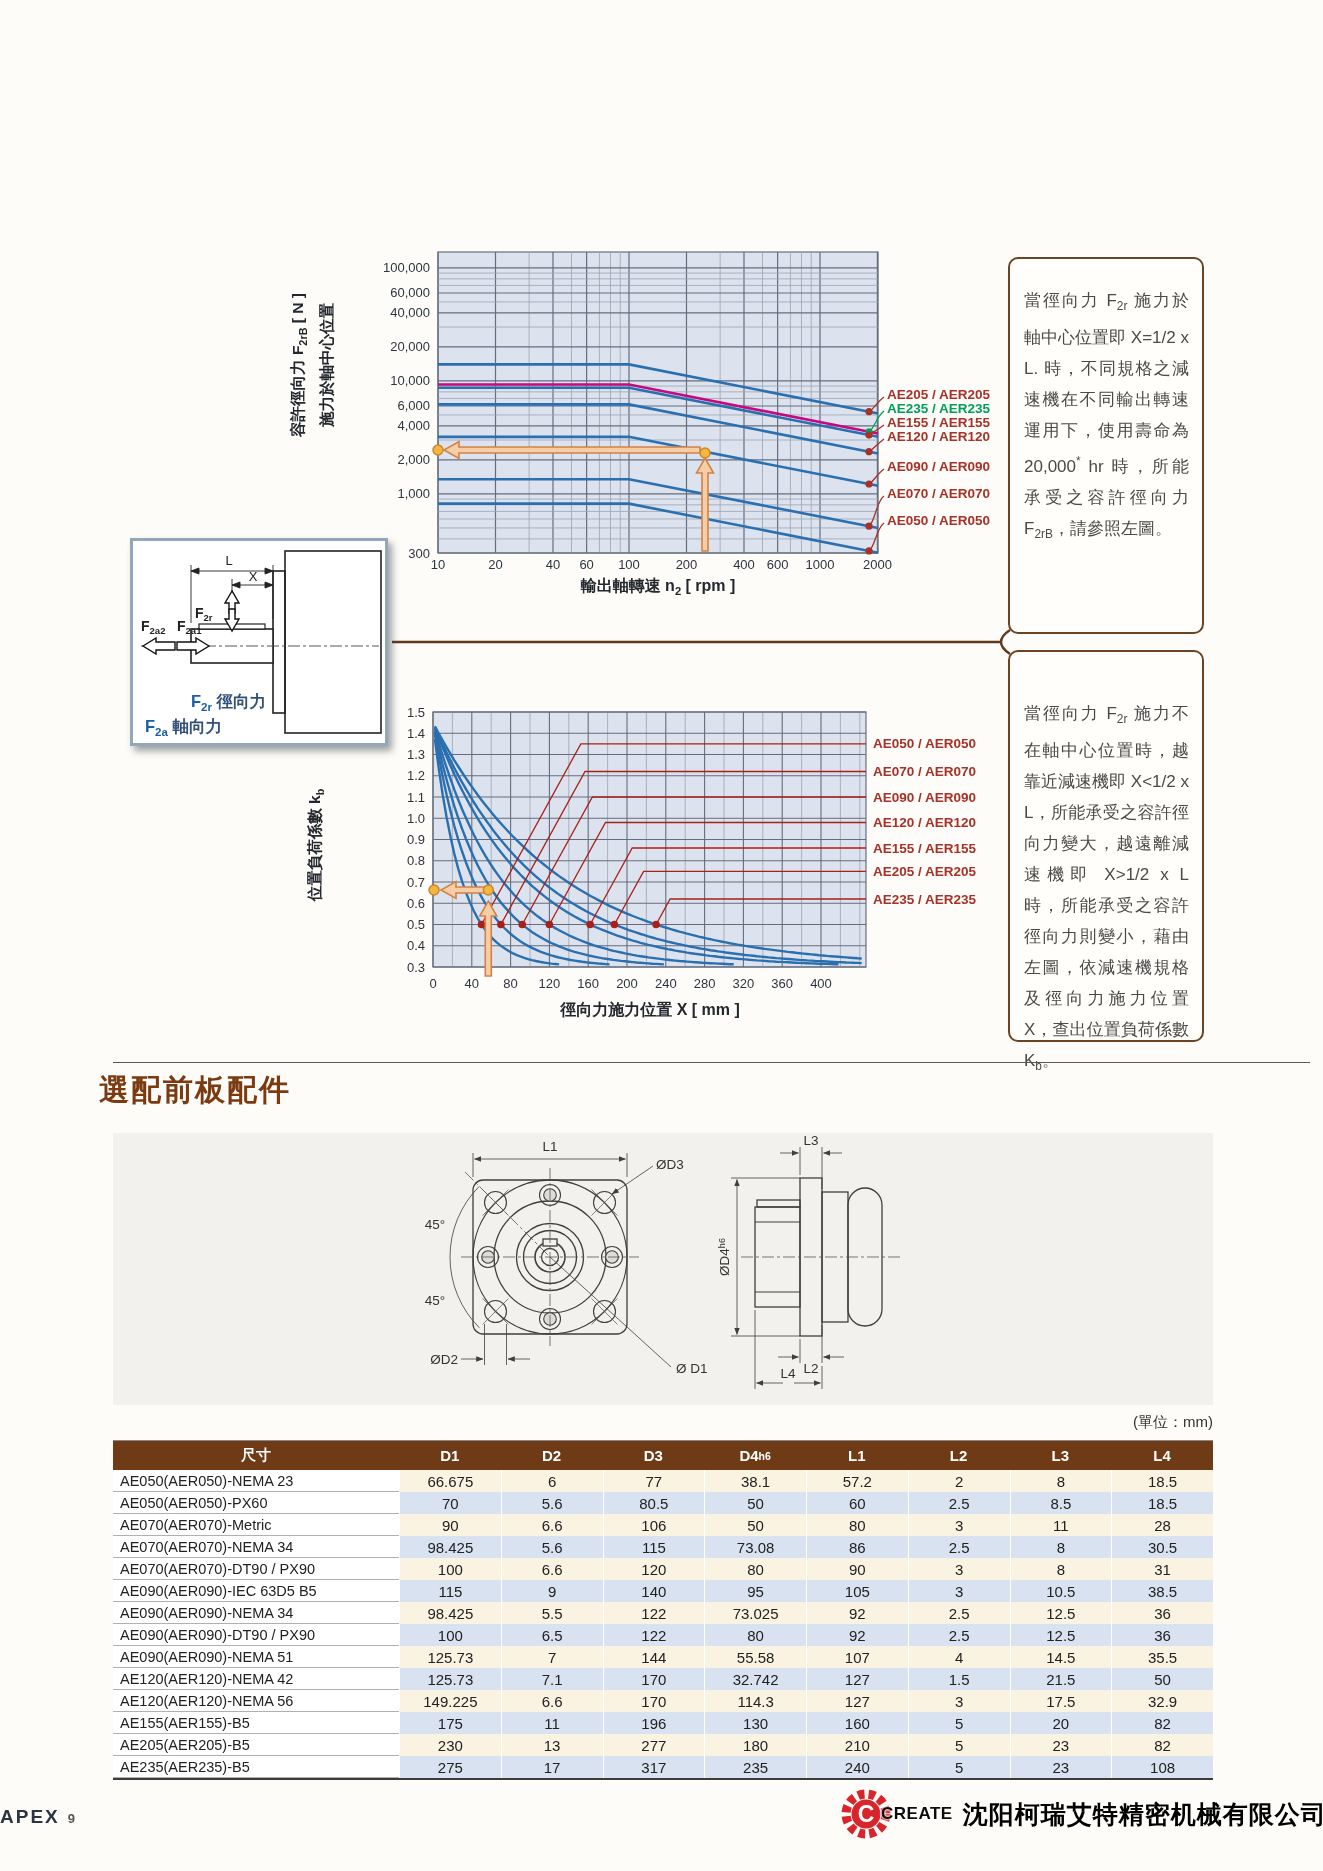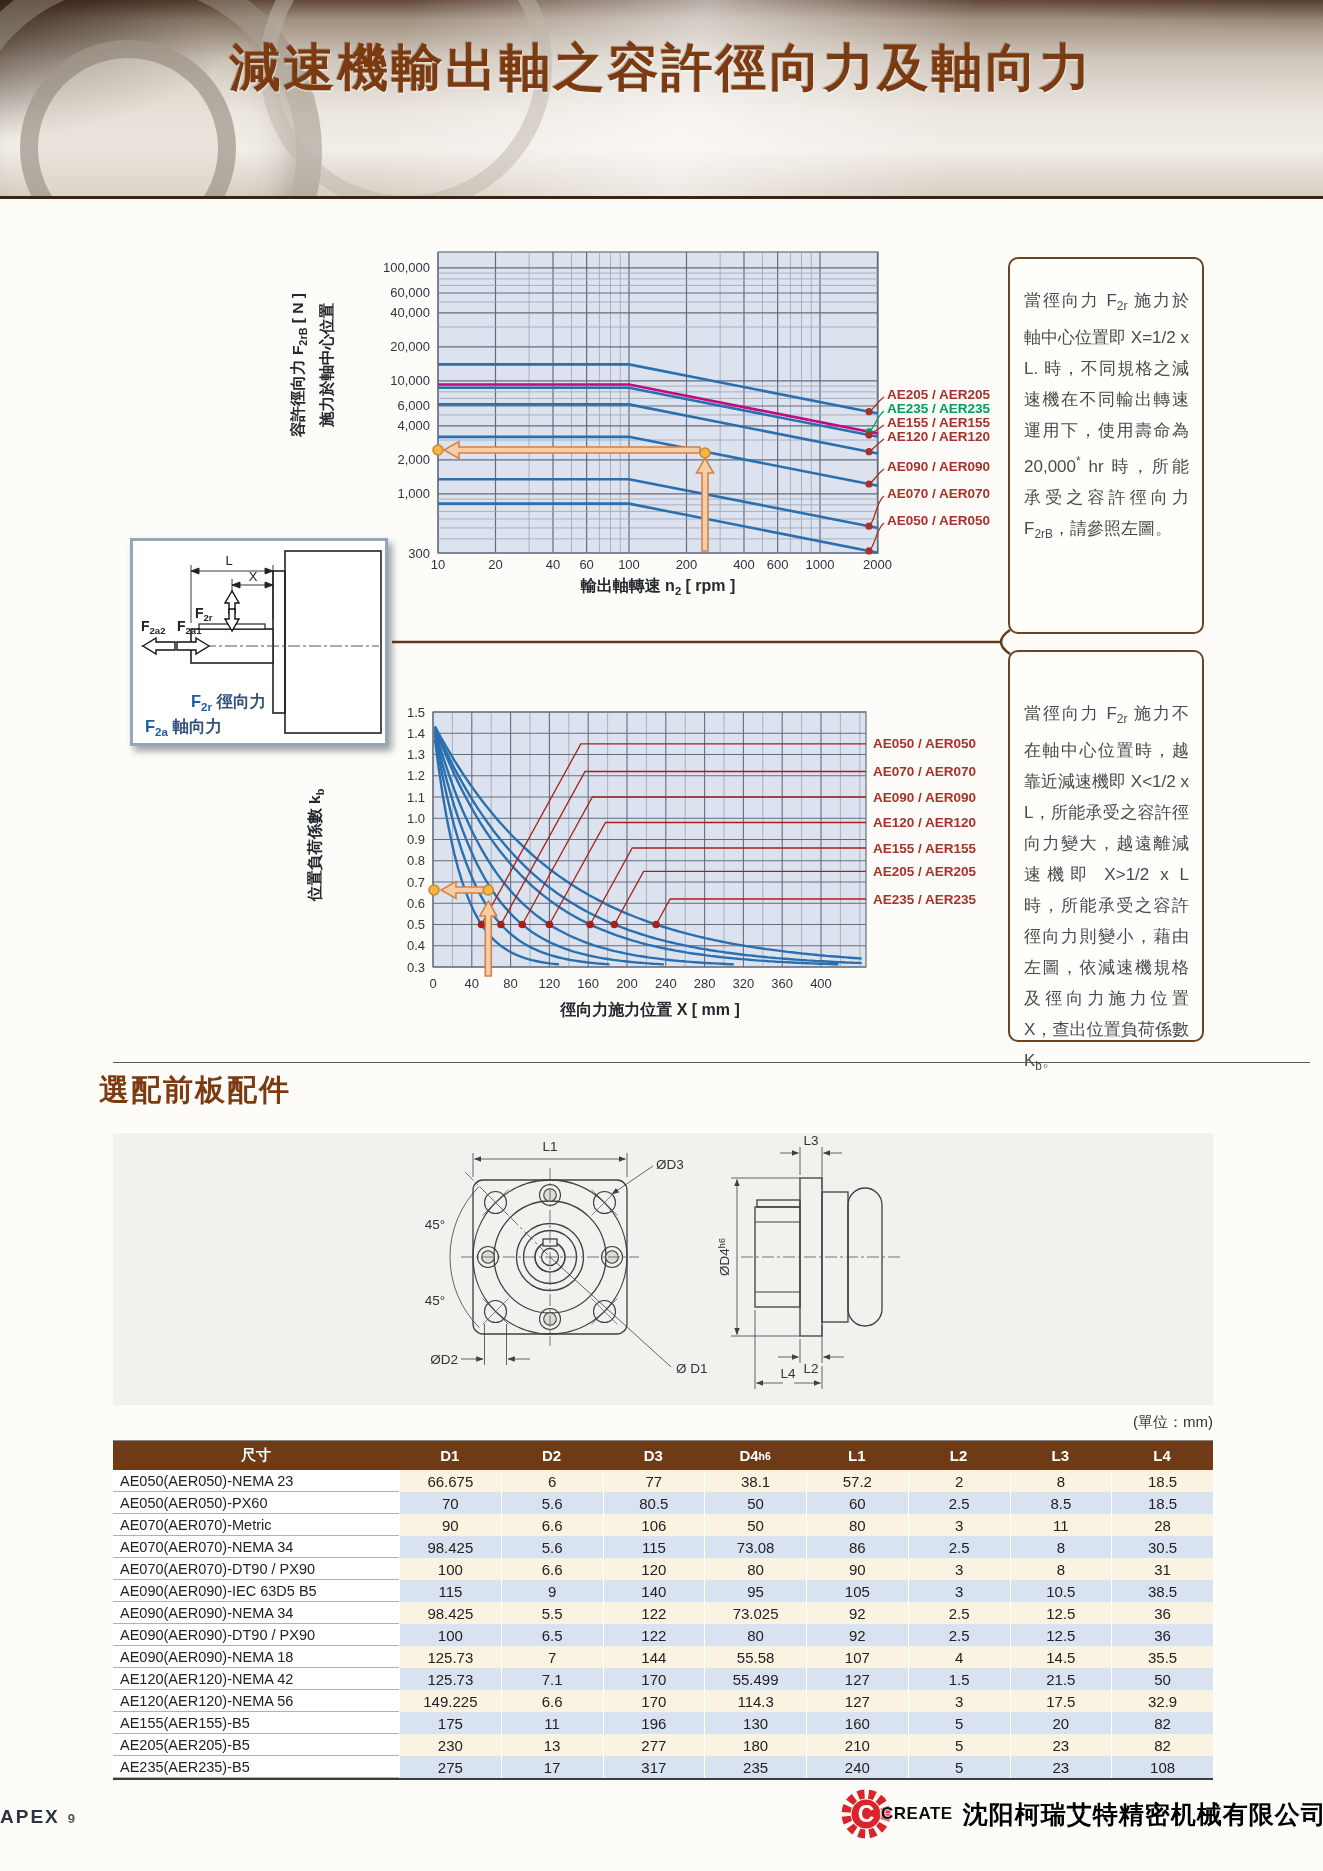--- a/index.html
+++ b/index.html
@@ -61,26 +61,20 @@
   .logo-block{position:absolute;left:838px;top:1786px;display:flex;align-items:center;}
   .create-txt{font-size:17px;font-weight:900;color:#0d0d0d;margin-left:-13px;letter-spacing:.5px;
     text-shadow:0 0 3px #fff,0 0 3px #fff;}
   .company{font-size:25px;font-weight:bold;color:#000;margin-left:10px;white-space:nowrap;letter-spacing:1px;}
 </style>
 </head>
 <body>
 
 <div class="page">
 
-  <div class="banner">
-    <div class="ring r1"></div>
-    <div class="ring r2"></div>
-    <div class="ring r3"></div>
-    <h1>減速機輸出軸之容許徑向力及軸向力</h1>
-  </div>
 
   <svg id="charts-svg" width="1323" height="870" viewBox="0 196 1323 870">
       <rect x="438" y="252" width="440" height="301" fill="#dde3ee" stroke="#68707f" stroke-width="1.2"></rect>
       <line x1="438" y1="252" x2="438" y2="553" stroke="#646c7e" stroke-width="1.2"></line>
       <line x1="495.49672917182045" y1="252" x2="495.49672917182045" y2="553" stroke="#646c7e" stroke-width="1.2"></line>
       <line x1="529.1301596514555" y1="252" x2="529.1301596514555" y2="553" stroke="#9aa3b4" stroke-width="0.8"></line>
       <line x1="552.9934583436409" y1="252" x2="552.9934583436409" y2="553" stroke="#646c7e" stroke-width="1.2"></line>
       <line x1="571.5032708281796" y1="252" x2="571.5032708281796" y2="553" stroke="#9aa3b4" stroke-width="0.8"></line>
       <line x1="586.626888823276" y1="252" x2="586.626888823276" y2="553" stroke="#646c7e" stroke-width="1.2"></line>
       <line x1="599.4137256427231" y1="252" x2="599.4137256427231" y2="553" stroke="#9aa3b4" stroke-width="0.8"></line>
@@ -552,36 +546,36 @@
         <div class="val">100</div>
         <div class="val">6.5</div>
         <div class="val">122</div>
         <div class="val">80</div>
         <div class="val">92</div>
         <div class="val">2.5</div>
         <div class="val">12.5</div>
         <div class="val">36</div>
       </div>
       <div class="t-row odd">
-        <div class="name">AE090(AER090)-NEMA 18</div>
+        <div class="name">AE090(AER090)-NEMA 51</div>
         <div class="val">125.73</div>
         <div class="val">7</div>
         <div class="val">144</div>
         <div class="val">55.58</div>
         <div class="val">107</div>
         <div class="val">4</div>
         <div class="val">14.5</div>
         <div class="val">35.5</div>
       </div>
       <div class="t-row even">
         <div class="name">AE120(AER120)-NEMA 42</div>
         <div class="val">125.73</div>
         <div class="val">7.1</div>
         <div class="val">170</div>
-        <div class="val">55.499</div>
+        <div class="val">32.742</div>
         <div class="val">127</div>
         <div class="val">1.5</div>
         <div class="val">21.5</div>
         <div class="val">50</div>
       </div>
       <div class="t-row odd">
         <div class="name">AE120(AER120)-NEMA 56</div>
         <div class="val">149.225</div>
         <div class="val">6.6</div>
         <div class="val">170</div>

